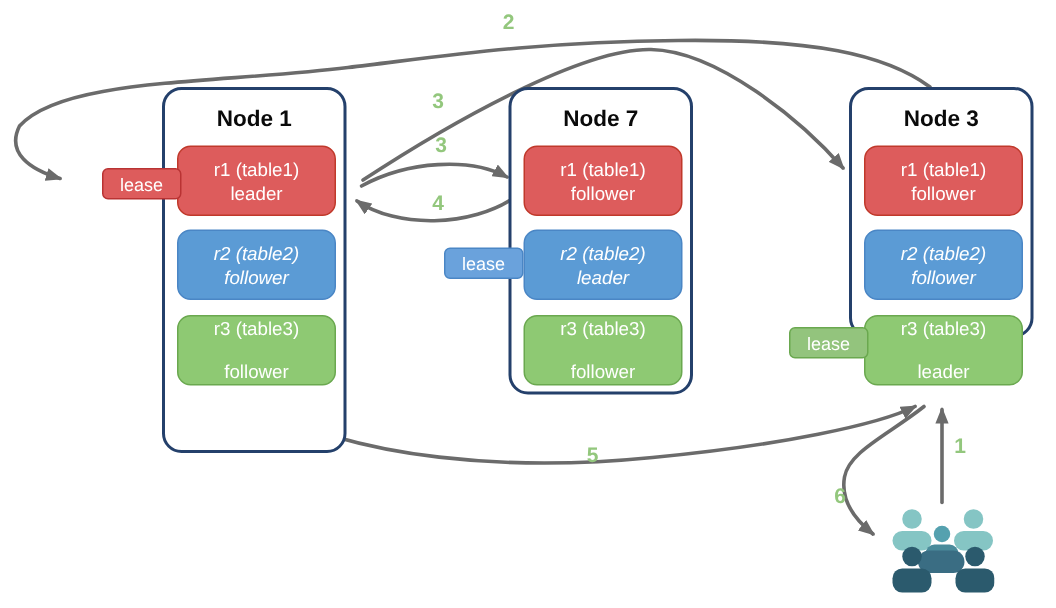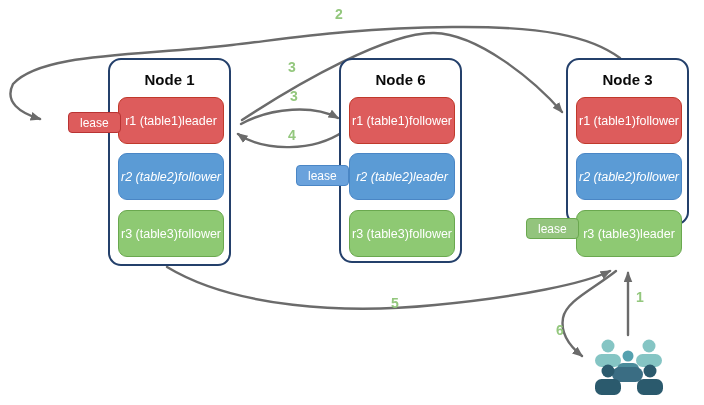--- a/index.html
+++ b/index.html
@@ -4,35 +4,35 @@
 <style>
   html,body{margin:0;padding:0;background:#fff;}
   .canvas{
     position:relative;width:704px;height:405px;background:#ffffff;overflow:hidden;
     font-family:"Liberation Sans", sans-serif;
   }
   .arrows{position:absolute;left:0;top:0;width:704px;height:405px;}
   .arrow{fill:none;stroke:#6b6b6b;stroke-width:2.4;stroke-linecap:round;}
 
   .node{
-    position:absolute;top:58px;width:123px;height:208px;box-sizing:border-box;
+    position:absolute;top:58px;width:123px;height:244px;box-sizing:border-box;
     background:#ffffff;border:2px solid #24406b;border-radius:13px;
   }
   .node-title{
     margin-top:11px;text-align:center;font-size:15px;font-weight:bold;color:#0a0a0a;
   }
   .replica{
     position:absolute;left:8px;width:106px;height:47px;box-sizing:border-box;
-    border-radius:9px;display:flex;flex-direction:row;align-items:center;justify-content:center;
+    border-radius:9px;display:flex;flex-direction:column;align-items:center;justify-content:center;
     color:#ffffff;font-size:12.5px;line-height:1.28;text-align:center;
   }
   .r1{top:37px}.r2{top:93px}.r3{top:150px}
   .red{background:#dd5c5c;border:1.5px solid #c0392b;}
   .blue{background:#5b9bd5;border:1.5px solid #4a86c5;font-style:italic;}
-  .green{background:#8ec973;border:1.5px solid #6aa84f;}
+  .green{background:#8ec973;border:1.5px solid #6aa84f;justify-content:space-between;}
 
   .lease{
     position:absolute;box-sizing:border-box;height:21px;padding:2px 11px;border-radius:4px;
     color:#ffffff;font-size:12px;line-height:16px;margin-left:18px;
   }
   .lease-red{left:50px;top:112px;background:#dd5c5c;border:1.5px solid #b93333;}
   .lease-blue{left:278px;top:165px;background:#6aa2dc;border:1.5px solid #4a86c5;}
   .lease-green{left:508px;top:218px;background:#93c47d;border:1.5px solid #6aa84f;}
 
   .step{
@@ -79,21 +79,21 @@
       <span>r2 (table2)</span>
       <span>follower</span>
     </div>
     <div class="replica green r3">
       <span>r3 (table3)</span>
       <span>follower</span>
     </div>
   </div>
 
   <div class="node" style="left:339px;height:205px">
-    <div class="node-title">Node 6</div>
+    <div class="node-title">Node 7</div>
     <div class="replica red r1">
       <span>r1 (table1)</span>
       <span>follower</span>
     </div>
     <div class="replica blue r2">
       <span>r2 (table2)</span>
       <span>leader</span>
     </div>
     <div class="replica green r3">
       <span>r3 (table3)</span>

